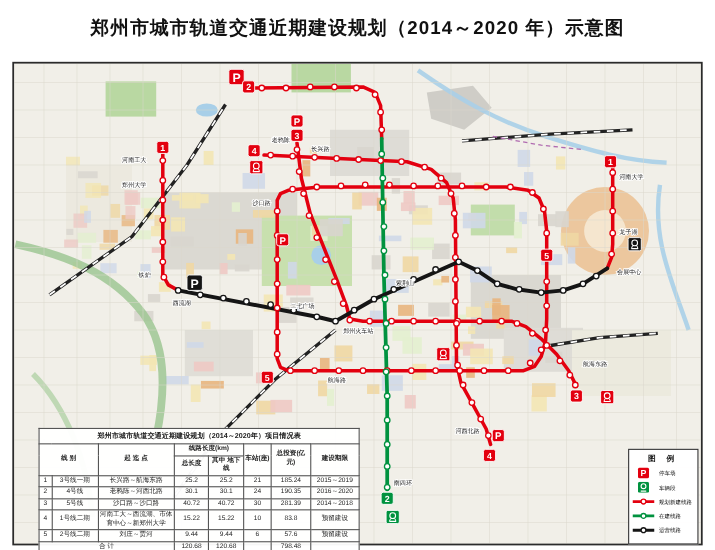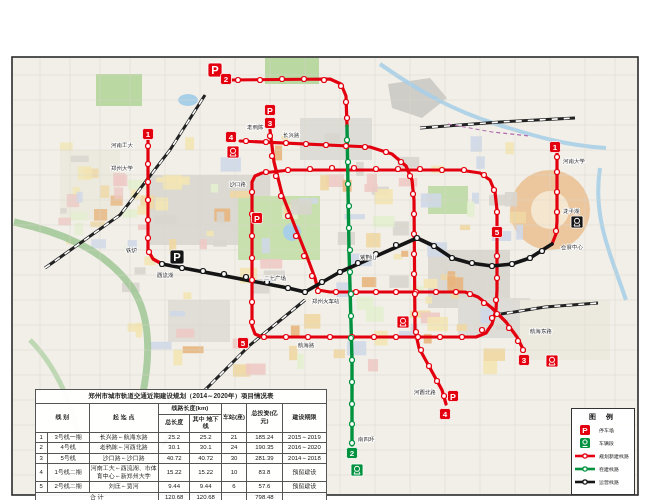--- a/index.html
+++ b/index.html
@@ -450,20 +450,21 @@
         <text x="563" y="213" text-anchor="start" font-size="5.5" fill="#222" stroke="#ffffff" stroke-width="1.6" paint-order="stroke" font-family="Liberation Sans,sans-serif">龙子湖</text>
         <text x="563" y="163" text-anchor="start" font-size="5.5" fill="#222" stroke="#ffffff" stroke-width="1.6" paint-order="stroke" font-family="Liberation Sans,sans-serif">河南大学</text>
         <text x="530" y="333" text-anchor="start" font-size="5.5" fill="#222" stroke="#ffffff" stroke-width="1.6" paint-order="stroke" font-family="Liberation Sans,sans-serif">航海东路</text>
         <text x="436" y="394" text-anchor="end" font-size="5.5" fill="#222" stroke="#ffffff" stroke-width="1.6" paint-order="stroke" font-family="Liberation Sans,sans-serif">河西北路</text>
         <text x="358" y="441" text-anchor="start" font-size="5.5" fill="#222" stroke="#ffffff" stroke-width="1.6" paint-order="stroke" font-family="Liberation Sans,sans-serif">南四环</text>
         <text x="298" y="347" text-anchor="start" font-size="5.5" fill="#222" stroke="#ffffff" stroke-width="1.6" paint-order="stroke" font-family="Liberation Sans,sans-serif">航海路</text>
       </g>
       <rect x="12" y="57" width="626" height="438" fill="none" stroke="#2b2b2b" stroke-width="1.6"></rect>
     </svg>
 
+<div class="page-title">郑州市城市轨道交通近期建设规划（2014～2020 年）示意图</div>
 
 <table class="info-table">
   <caption>郑州市城市轨道交通近期建设规划（2014～2020年）项目情况表</caption>
   <colgroup>
     <col style="width:11px">
         <col style="width:40px">
         <col style="width:66px">
     <col style="width:30px">
         <col style="width:30px">
         <col style="width:24px">

